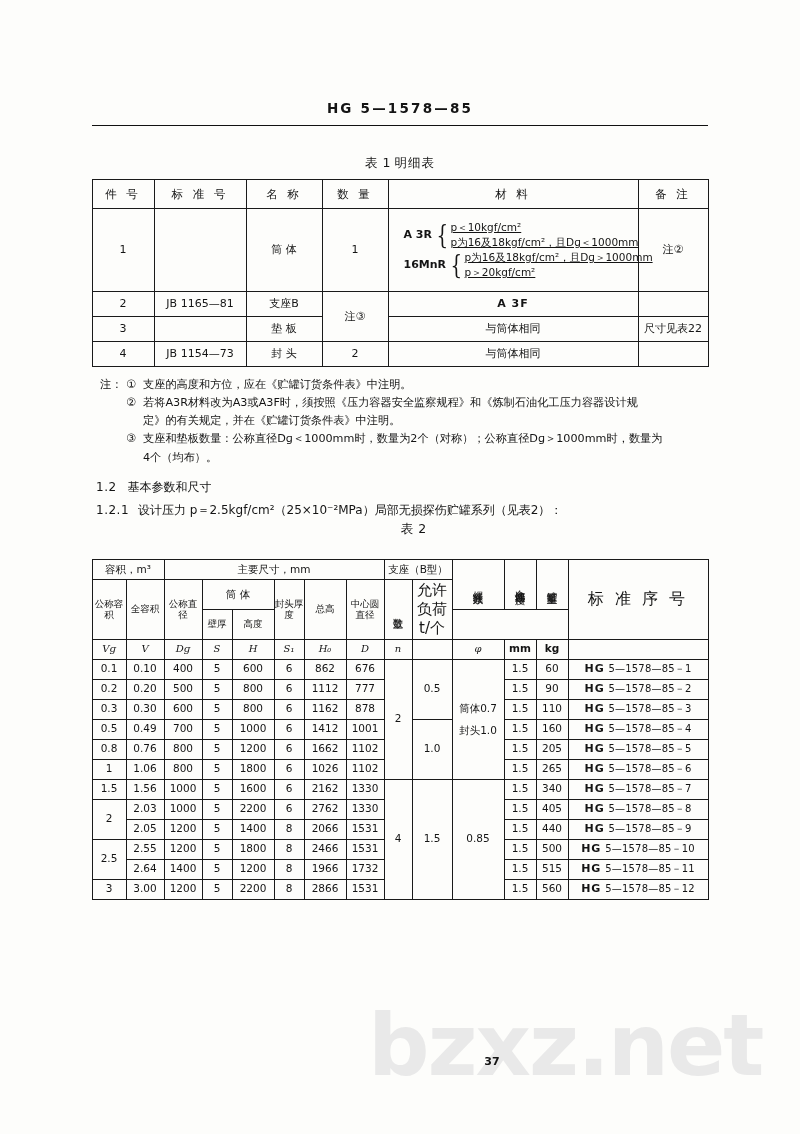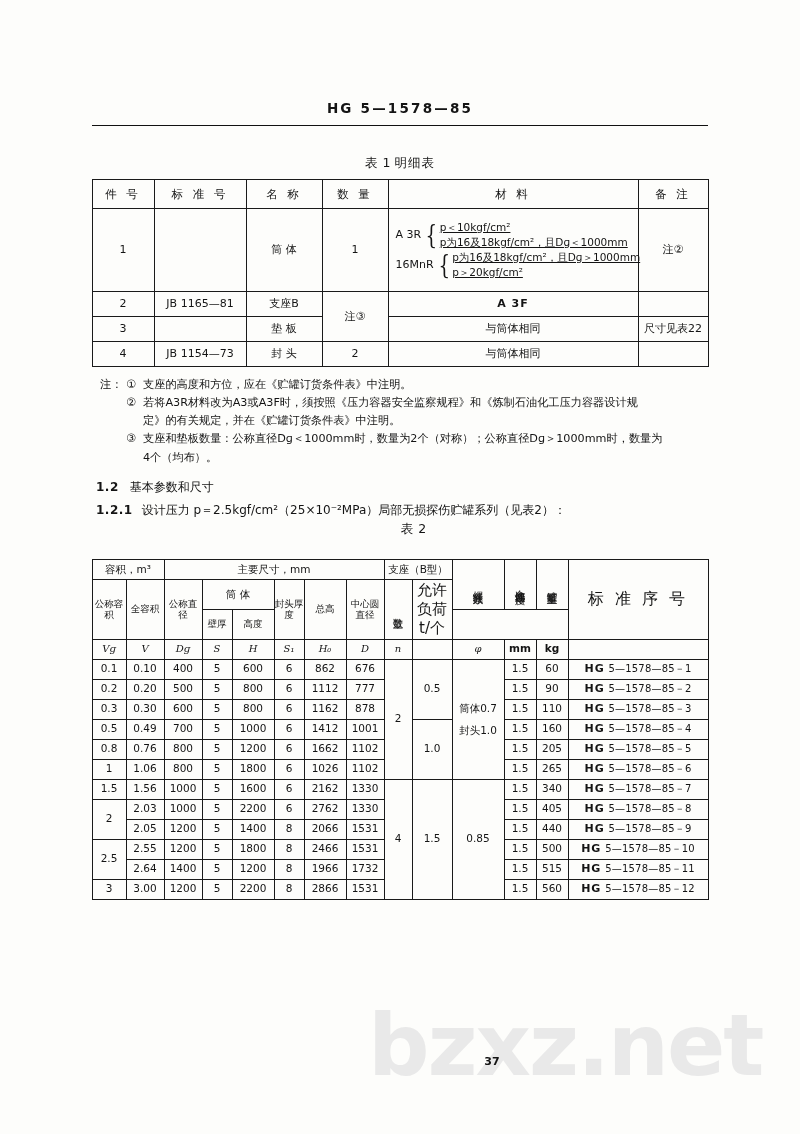--- a/index.html
+++ b/index.html
@@ -67,21 +67,21 @@
   #table1 .hdr{height:24px;letter-spacing:3px;font-size:11.5px;}
   #table1 .tall{height:78px;}
   .mat-block{
     text-align:left;
     display:inline-block;
     font-size:10.5px;
     line-height:1.45;
     padding-left:6px;
   }
   .matrow{display:flex;align-items:center;}
-  .matlabel{font-weight:normal;font-size:11px;padding-right:2px;white-space:nowrap;}
+  .matlabel{font-weight:bold;font-size:11px;padding-right:2px;white-space:nowrap;margin-left:8px;}
   .brace{
     font-size:26px;line-height:0.7;
     font-family:"DejaVu Serif","Liberation Serif",serif;
     transform:scaleX(0.7);
     display:inline-block;
   }
   .matlines{display:inline-block;text-align:left;}
   .matlines span{display:block;white-space:nowrap;text-decoration:underline;}
 
   
@@ -93,21 +93,21 @@
   .note-lead{width:26px;flex:none;}
   .note-mark{width:17px;flex:none;}
   .note-body{flex:1;}
   .note-cont{padding-left:43px;}
 
   
   .clause{
     width:608px;margin:0 auto;
     font-size:12px;line-height:1.9;
   }
-  .clause .no{font-weight:bold;letter-spacing:.5px;}
+  .clause .no{font-weight:normal;letter-spacing:.5px;}
   .clause .no.a{padding-right:11px;}
   .clause .no.b{padding-right:9px;}
 
   
   #table2{font-size:10.5px;}
   #table2 td{height:17px;padding:1px 0;}
   .vhead{
     writing-mode:vertical-rl;
     text-orientation:upright;
     letter-spacing:1px;

